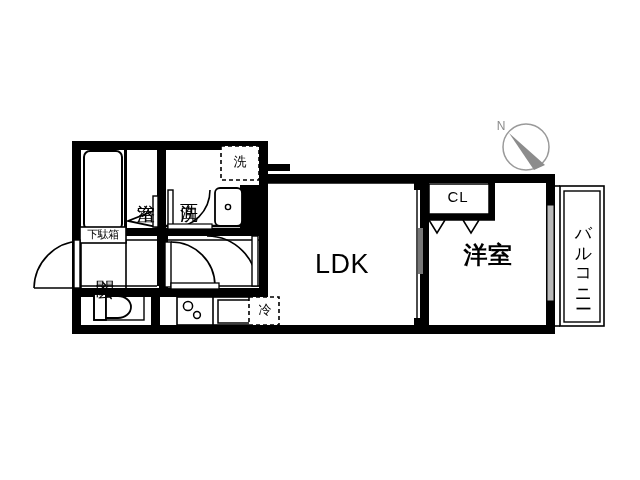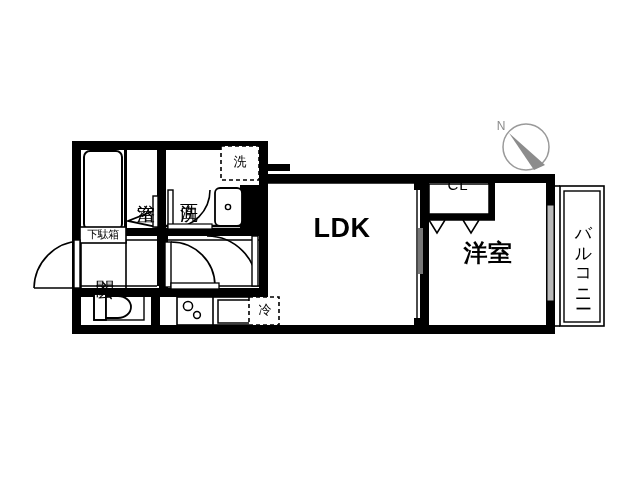--- a/index.html
+++ b/index.html
@@ -26,22 +26,23 @@
     position: absolute;
     color: #000;
     font-family: "Liberation Sans", "DejaVu Sans", sans-serif;
     white-space: nowrap;
     line-height: 1.02;
     text-align: center;
     user-select: none;
   }
   .lbl-ldk {
     font-size: 27px;
-    font-weight: 700;
+    font-weight: 400;
     letter-spacing: 0.5px;
+    margin-top: 36px;
   }
   .lbl-room {
     font-size: 24px;
     font-weight: 700;
     letter-spacing: 0.5px;
   }
   .lbl-vert {
     font-size: 17px;
     font-weight: 400;
     writing-mode: vertical-rl;
@@ -261,21 +262,21 @@
   <div class="lbl lbl-sm" style="left:228px; top:155px; width:24px; height:18px;">洗</div>
 
   <div class="lbl lbl-xs" style="left:80px; top:229px; width:46px; height:13px;">下駄箱</div>
 
   <div class="lbl lbl-med" style="left:90px; top:245px; width:24px; height:42px;">玄関</div>
 
   <div class="lbl lbl-sm" style="left:255px; top:303px; width:20px; height:18px;">冷</div>
 
   <div class="lbl lbl-ldk" style="left:286px; top:215px; width:112px; height:30px;">LDK</div>
 
-  <div class="lbl lbl-cl" style="left:436px; top:177px; width:44px; height:20px;">CL</div>
-
-  <div class="lbl lbl-room" style="left:440px; top:243px; width:96px; height:28px;font-family:Liberation Mono, monospace;">洋室</div>
+  <div class="lbl lbl-cl" style="left:436px; top:189px; width:44px; height:20px;">CL</div>
+
+  <div class="lbl lbl-room" style="left:440px; top:243px; width:96px; height:28px;">洋室</div>
 
   <div class="lbl lbl-vert" style="left:570px; top:196px; width:24px; height:124px;">バルコニー</div>
 
   <div class="lbl lbl-n" style="left:494px; top:120px; width:14px; height:16px;">N</div>
 
 </div>
 
 </body></html>

